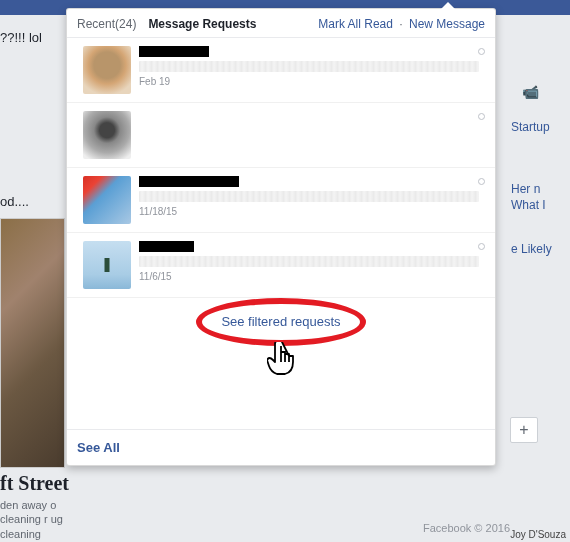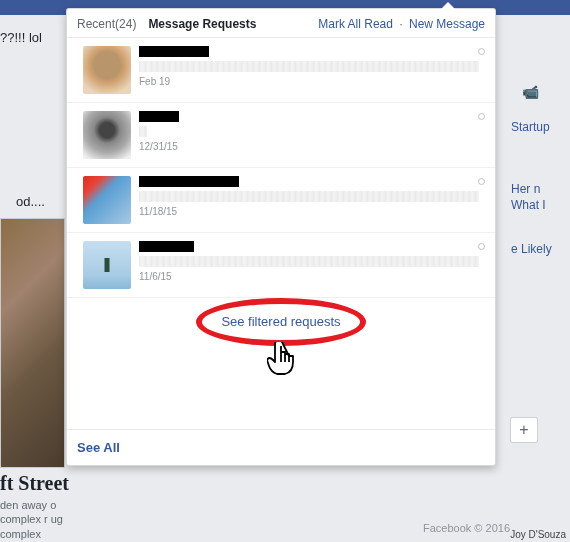--- a/index.html
+++ b/index.html
@@ -3,21 +3,21 @@
 <meta charset="utf-8">
 <style>
 * { margin: 0; padding: 0; box-sizing: border-box; }
 body { font-family: Helvetica, Arial, sans-serif; font-size: 12px; color: #1d2129; background: #e9ebee; width: 570px; height: 542px; overflow: hidden; position: relative; }
 
 
 .topbar { background: #3b5998; height: 15px; position: relative; }
 
 
 .bg-left-text { position: absolute; left: 0; top: 30px; color: #1d2129; font-size: 13px; }
-.bg-left-text2 { position: absolute; left: 0; top: 194px; color: #1d2129; font-size: 13px; padding-left: 16px; }
+.bg-left-text2 { position: absolute; left: 0; top: 194px; color: #1d2129; font-size: 13px; }
 .bg-street-title { position: absolute; left: 0; top: 472px; font-family: Georgia, serif; font-size: 20px; font-weight: 700; }
 .bg-street-desc { position: absolute; left: 0; top: 498px; font-size: 11px; color: #616770; line-height: 1.3; width: 65px; overflow: hidden; }
 .bg-photo { position: absolute; left: 0; top: 218px; width: 65px; height: 250px; background: linear-gradient(135deg, #8b6f47 0%, #a0826d 30%, #6b5842 60%, #4a3c2e 100%); border: 1px solid #ccc; }
 .bg-right-text { position: absolute; right: 4px; top: 120px; font-size: 12px; color: #365899; width: 55px; }
 .bg-right-text2 { position: absolute; right: 4px; top: 182px; font-size: 12px; color: #365899; width: 55px; line-height: 1.3; }
 .bg-right-text3 { position: absolute; right: 4px; top: 242px; font-size: 12px; color: #365899; width: 55px; line-height: 1.3; }
 .bg-icon { position: absolute; right: 30px; top: 84px; color: #606770; font-size: 14px; }
 .bg-plus { position: absolute; right: 32px; top: 417px; width: 28px; height: 26px; border: 1px solid #ccd0d5; background: #fff; text-align: center; line-height: 24px; font-size: 16px; color: #606770; border-radius: 2px; }
 
 .footer-text { position: absolute; right: 60px; bottom: 8px; color: #90949c; font-size: 11px; }
@@ -61,21 +61,21 @@
 </style>
 </head>
 <body>
 
 <div class="topbar"></div>
 
 <div class="bg-left-text">??!!! lol</div>
 <div class="bg-left-text2">od....</div>
 <div class="bg-photo"></div>
 <div class="bg-street-title">ft Street</div>
-<div class="bg-street-desc">den away o complex r ug complex</div>
+<div class="bg-street-desc">den away o cleaning r ug cleaning</div>
 
 <div class="bg-icon">📹</div>
 <div class="bg-right-text">Startup</div>
 <div class="bg-right-text2">Her n What I</div>
 <div class="bg-right-text3">e Likely</div>
 <div class="bg-plus">+</div>
 
 <div class="footer-text">Facebook © 2016</div>
 <div class="credit">Joy D'Souza</div>
 
@@ -100,25 +100,20 @@
       <div class="msg-body">
         <div class="msg-name"></div>
         <div class="msg-preview"></div>
         <div class="msg-date">Feb 19</div>
       </div>
       <div class="msg-dot"></div>
     </div>
 
     <div class="msg-item">
       <div class="avatar cat"></div>
-      <div class="msg-body">
-        <div class="msg-name w3"></div>
-        <div class="msg-preview shorter"></div>
-        <div class="msg-date">12/31/15</div>
-      </div>
       <div class="msg-dot"></div>
     </div>
 
     <div class="msg-item">
       <div class="avatar cartoon"></div>
       <div class="msg-body">
         <div class="msg-name w2"></div>
         <div class="msg-preview"></div>
         <div class="msg-date">11/18/15</div>
       </div>

